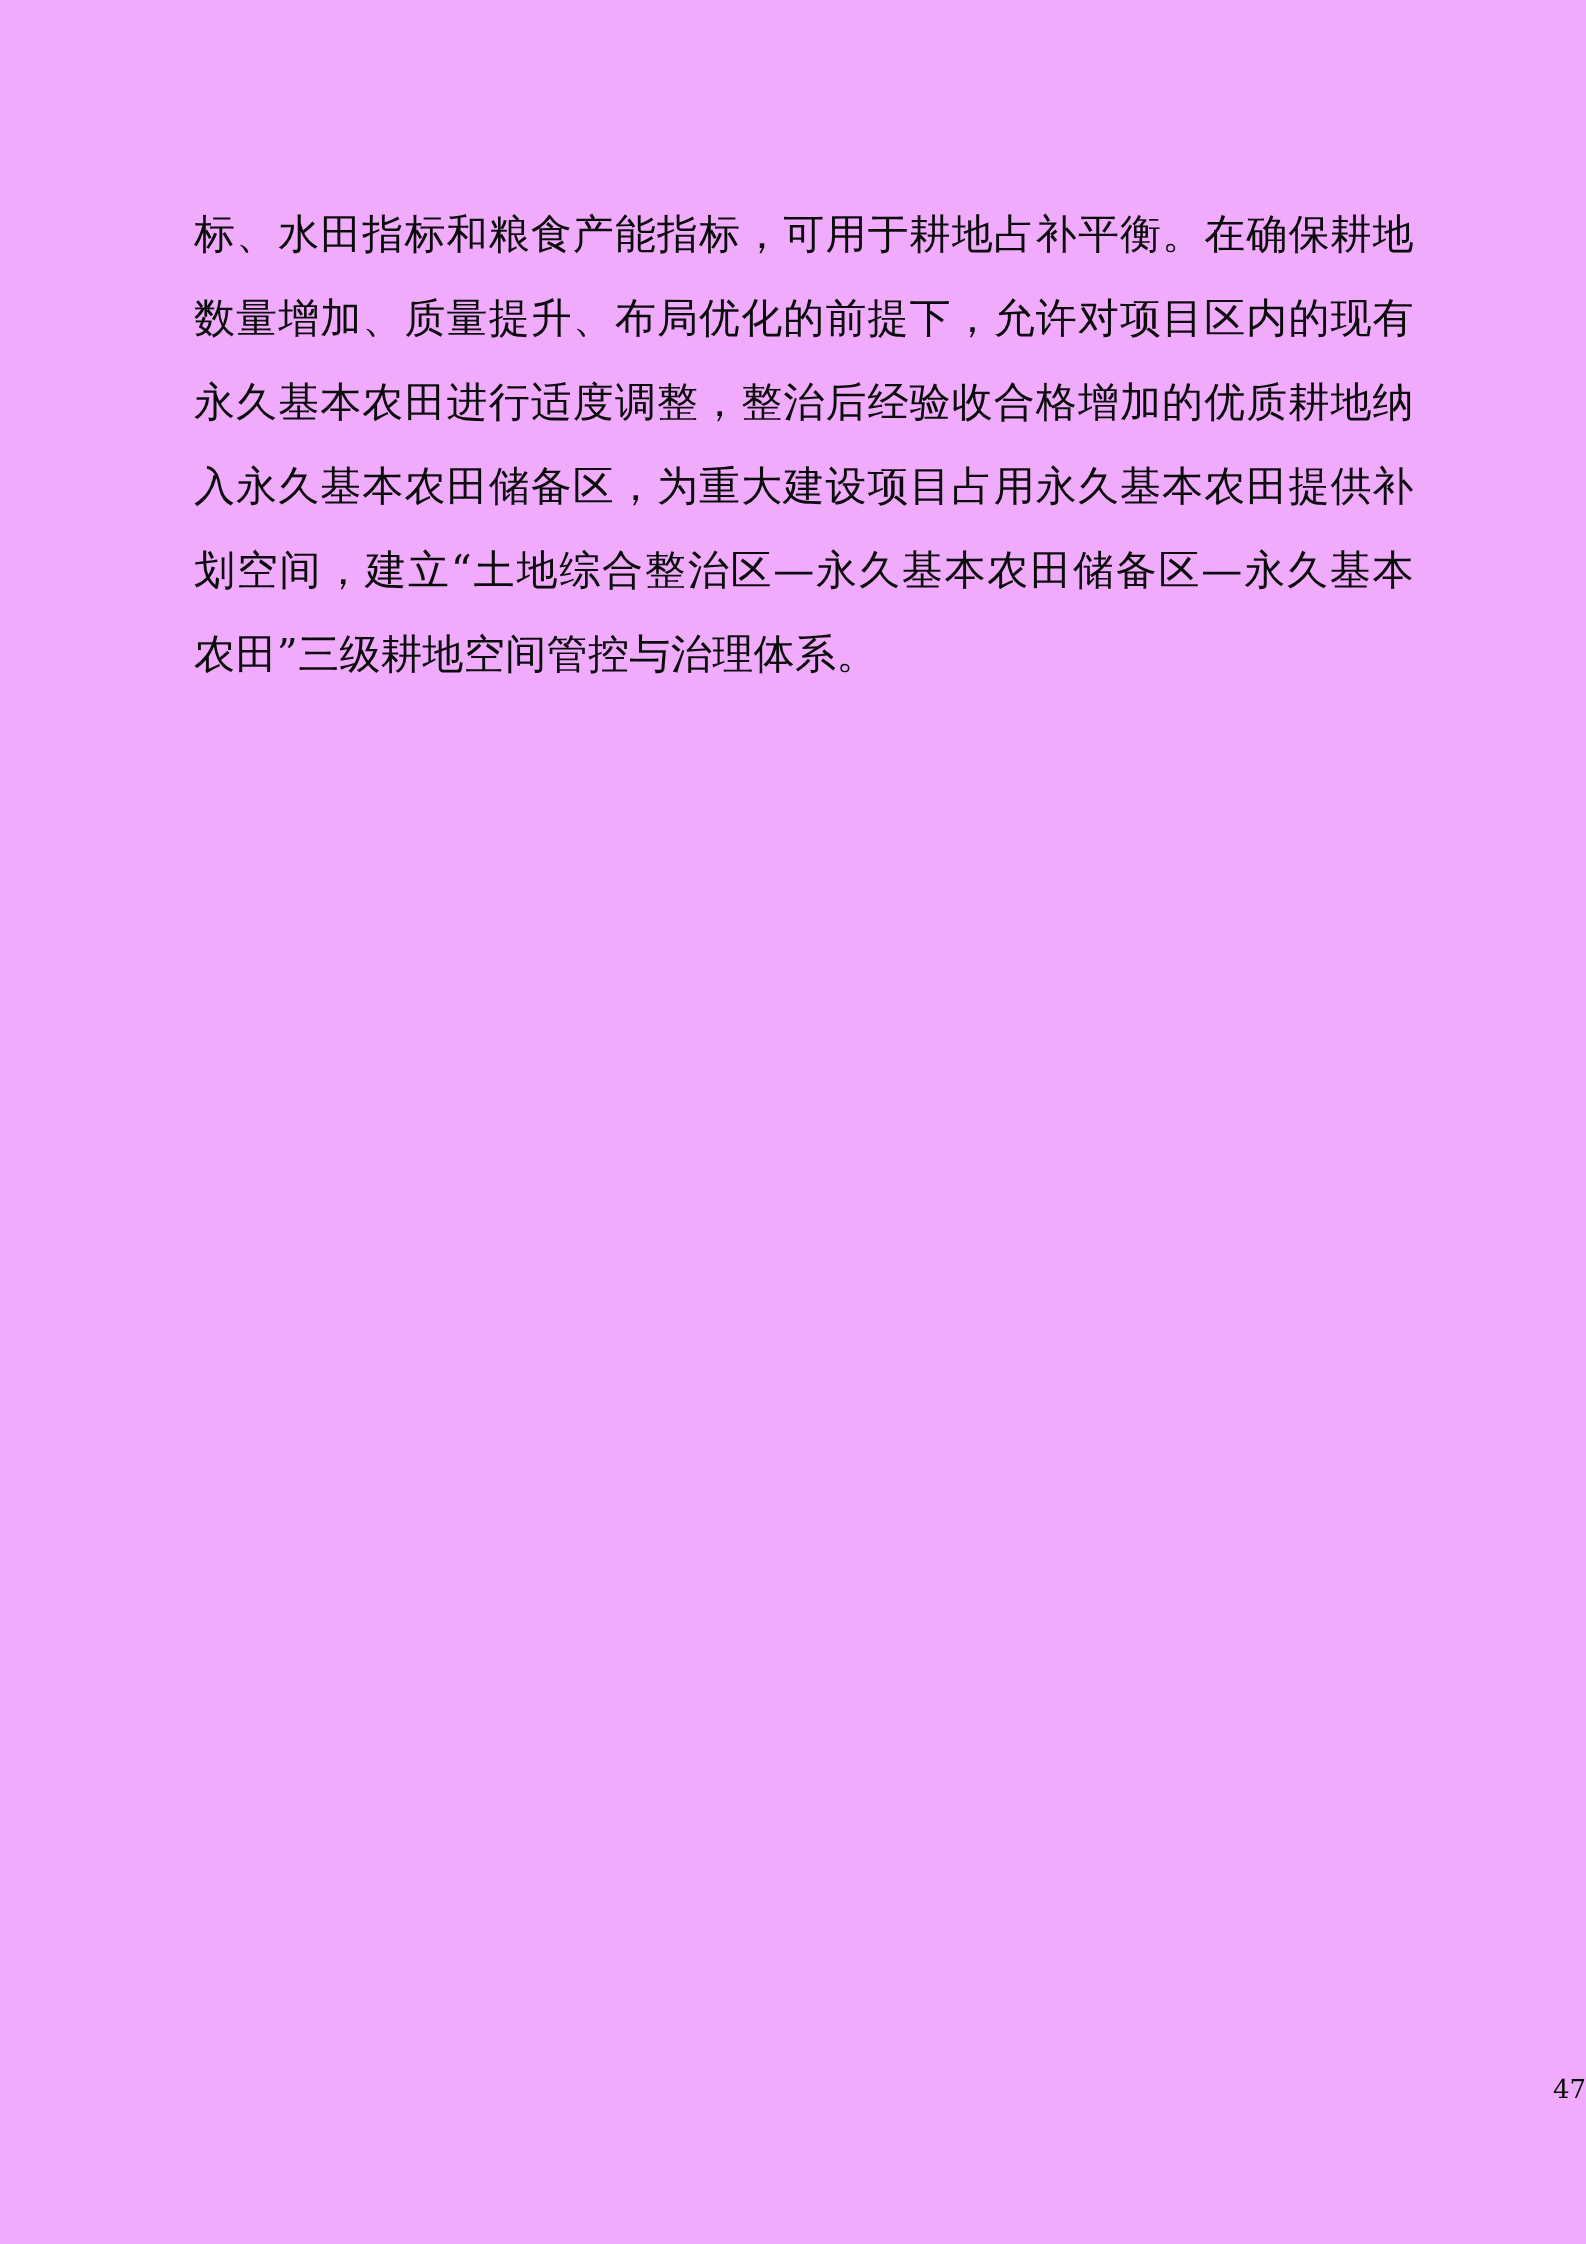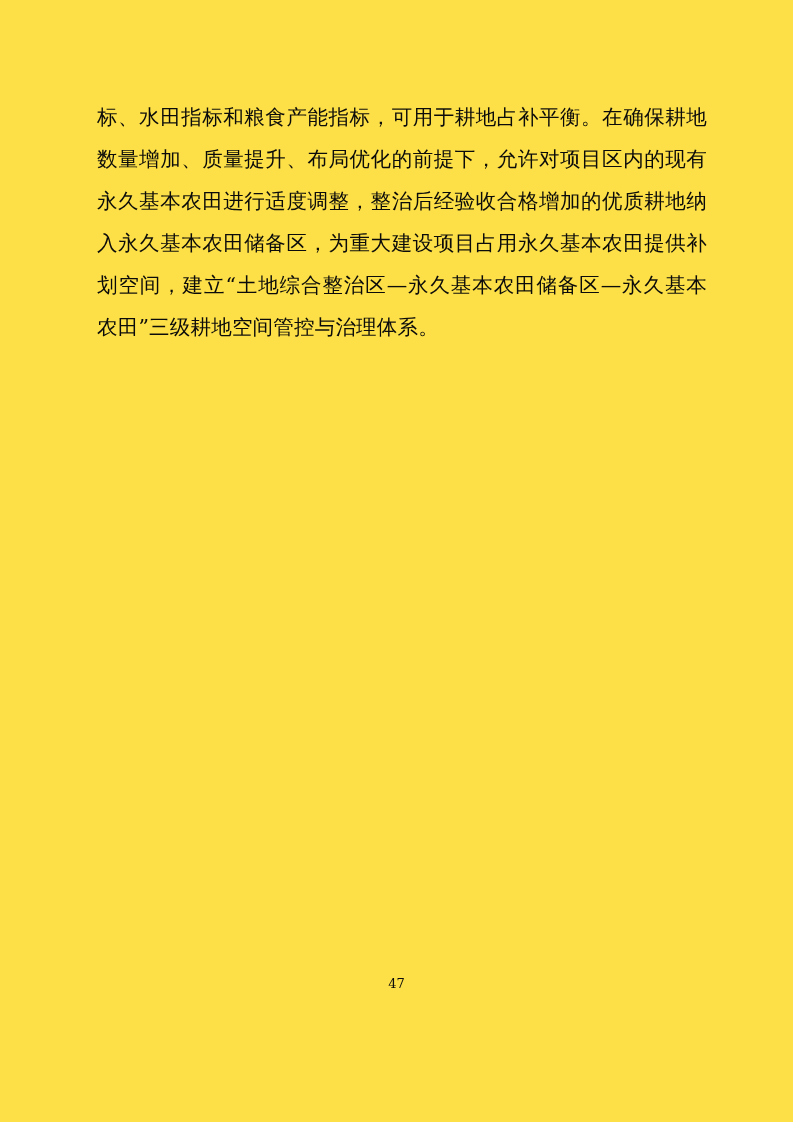--- a/index.html
+++ b/index.html
@@ -9,21 +9,21 @@
   body {
     width: 793px;
     height: 1122px;
     background: #c8c8c8;
     font-family: "Liberation Serif", serif;
   }
   .page {
     position: relative;
     width: 793px;
     height: 1122px;
-    background: #fde047;
+    background: #f0abfc;
     box-sizing: border-box;
     overflow: hidden;
   }
   .content {
     position: absolute;
     left: 97px;
     top: 96px;
     width: 610px;
   }
   .paragraph {
@@ -34,22 +34,22 @@
     text-align: justify;
     text-justify: inter-ideograph;
     letter-spacing: 0.2px;
     margin: 0;
     text-indent: 0;
   }
   .page-number {
     position: absolute;
     left: 0;
     right: 0;
-    top: 976px;
-    text-align: center;
+    top: 1038px;
+    text-align: right;
     font-family: "DejaVu Serif", "Liberation Serif", serif;
     font-size: 13px;
     color: #0b0b0b;
   }
 </style>
 </head>
 <body>
 
 <div class="page">
   <div class="content">

